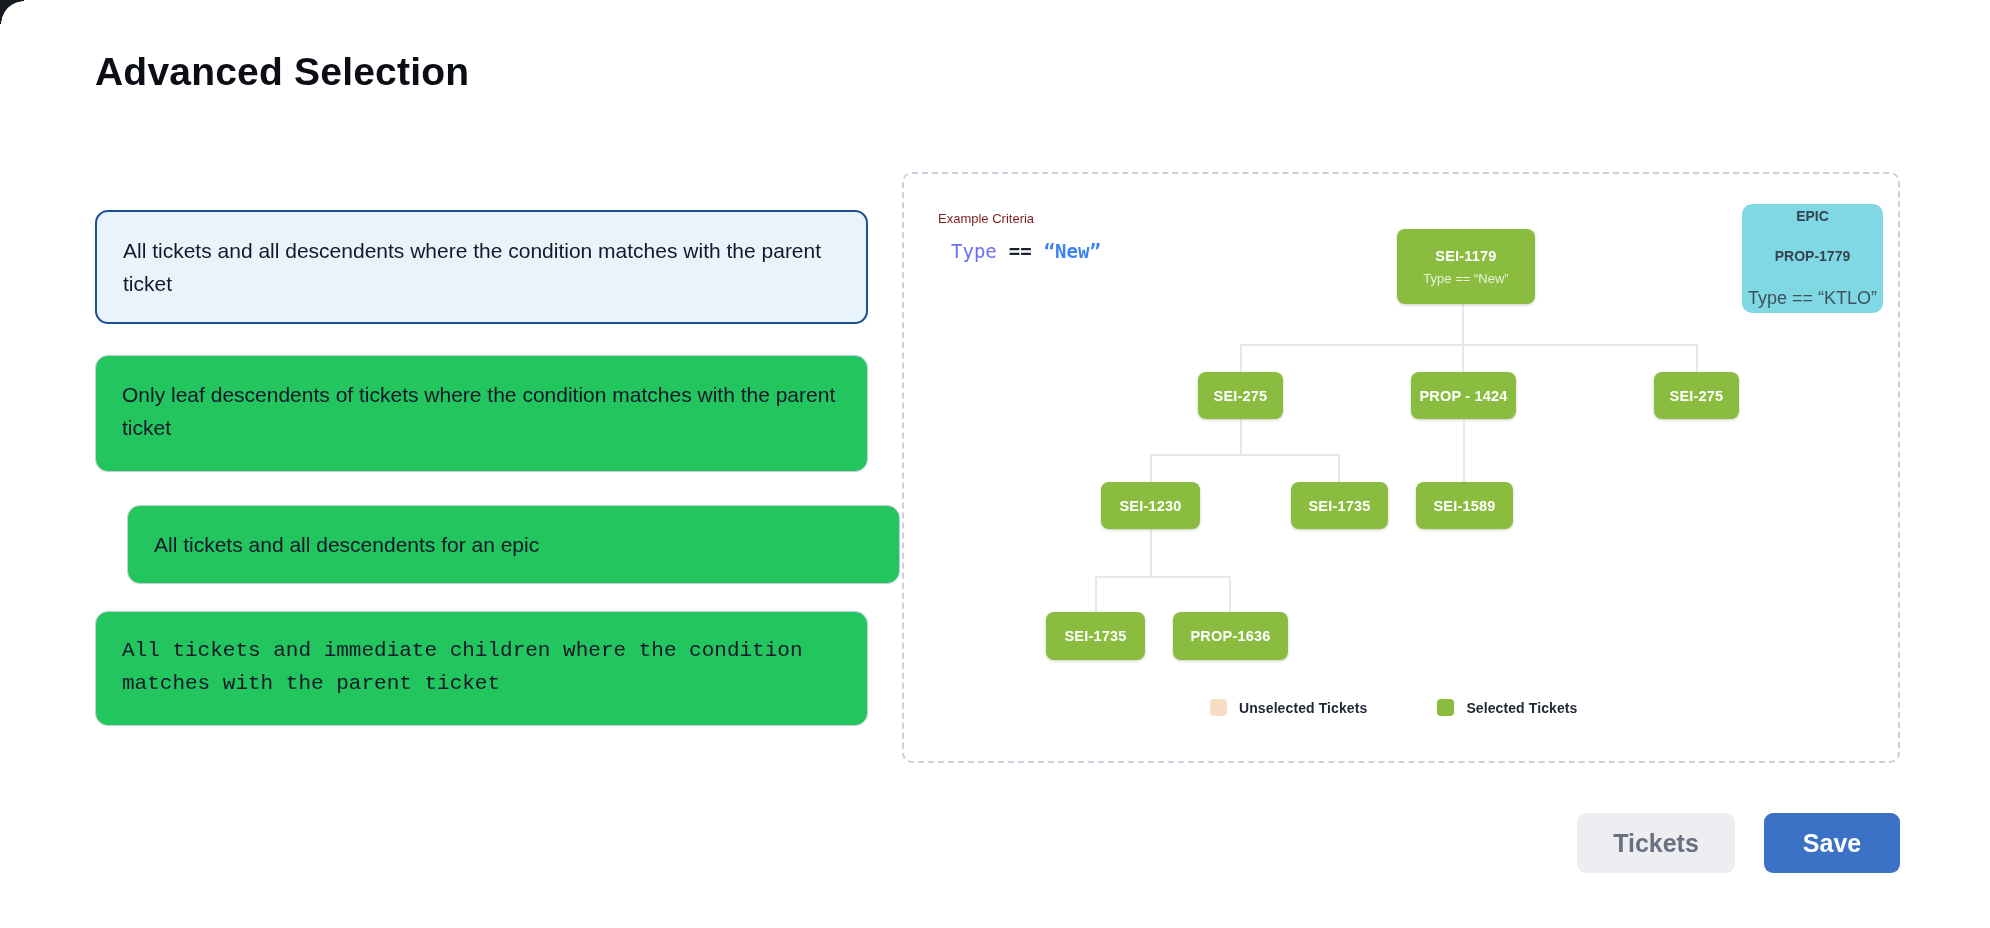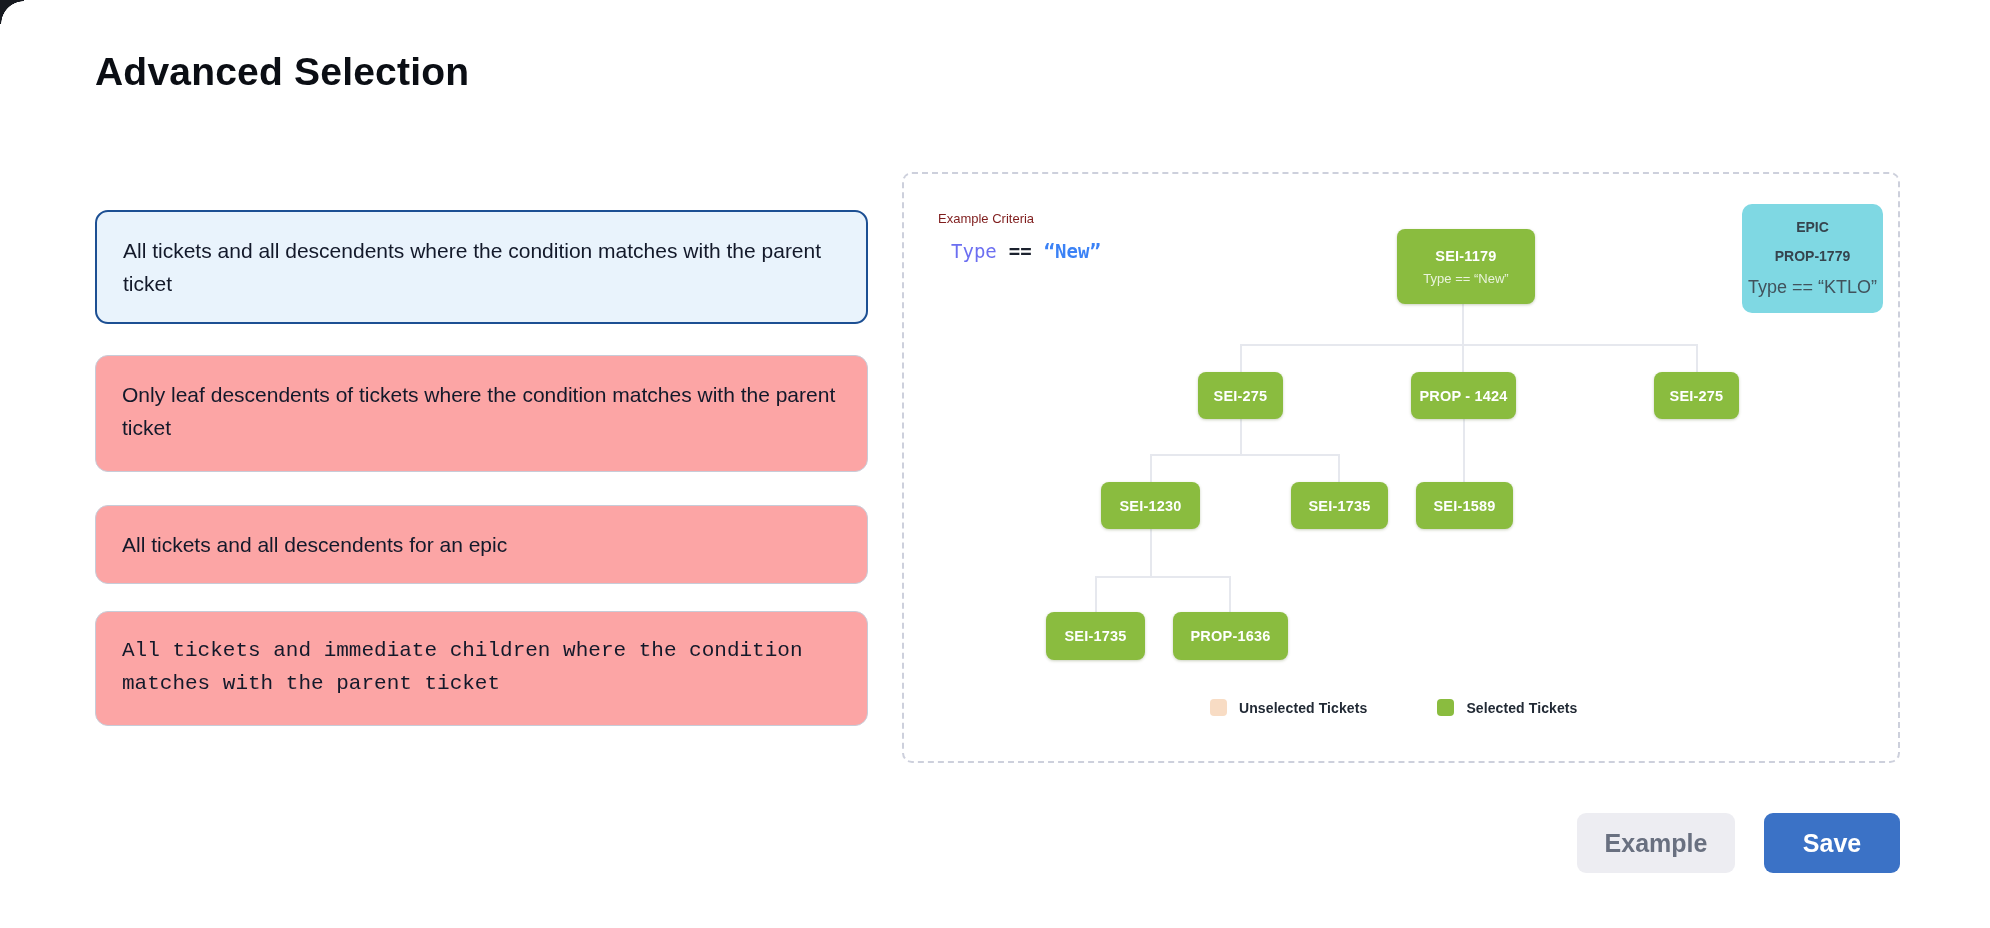--- a/index.html
+++ b/index.html
@@ -16,31 +16,31 @@
     background: radial-gradient(circle at 24px 24px, rgba(0,0,0,0) 0 22.5px, #171a20 23px);
   }
   .page-title {
     position: absolute; left: 95px; top: 50px;
     font-size: 39px; font-weight: 700; color: #0b0e14; letter-spacing: 0.2px;
   }
 
   
   .card {
     position: absolute; left: 95px; width: 773px;
-    background: #fca5a5; border: 1.5px solid #c7ccd8; border-radius: 13px;
+    background: #22c55e; border: 1.5px solid #c7ccd8; border-radius: 13px;
     padding: 22px 26px; font-size: 21px; font-weight: 500;
     color: #13192a; line-height: 33px;
     cursor: pointer;
   }
   .card.selected {
     border: 2px solid #1c4f93; background: #e9f3fc;
   }
   .card1 { top: 210px; min-height: 113px; }
   .card2 { top: 355px; min-height: 117px; }
-  .card3 { top: 505px; min-height: 77px; }
+  .card3 { top: 505px; min-height: 77px; margin-left: 32px; }
   .card4 { top: 611px; min-height: 115px; font-family: Liberation Mono, monospace; }
 
   
   .panel {
     position: absolute; left: 902px; top: 172px; width: 998px; height: 591px;
     border: 2px dashed #cdd0dc; border-radius: 10px; background: #ffffff;
   }
   .ex-label {
     position: absolute; left: 34px; top: 37px;
     font-size: 13px; font-weight: 500; color: #7f1d1d;
@@ -51,21 +51,21 @@
     font-size: 19px;
   }
   .criteria .field { color: #6c6ff1; font-weight: 500; margin-right: 12px; margin-left: 13px; }
   .criteria .op    { color: #1b212e; font-weight: 700; margin-right: 12px; }
   .criteria .val   { color: #3b82f6; font-weight: 700; }
 
   .epic-card {
     position: absolute; right: 15px; top: 30px; width: 141px; height: 109px;
     background: #7fd8e3; border-radius: 10px;
     display: flex; flex-direction: column; align-items: center; justify-content: center;
-    gap: 13px; color: #35444e; text-align: center;
+    gap: 24px; color: #35444e; text-align: center;
   }
   .epic-l1, .epic-l2 { font-size: 14px; font-weight: 700; }
   .epic-l3 { font-size: 18px; font-weight: 400; color: #41525c; }
 
   
   .line { position: absolute; background: #e6e8ee; }
   .line.v { width: 2px; }
   .line.h { height: 2px; }
 
   
@@ -180,15 +180,15 @@
         <span class="swatch" style="background: rgb(248, 220, 196);"></span>
         <span class="legend-label">Unselected Tickets</span>
       </div>
       <div class="legend-item">
         <span class="swatch" style="background: rgb(138, 188, 63);"></span>
         <span class="legend-label">Selected Tickets</span>
       </div>
     </div>
   </div>
 
-  <button class="btn btn-cancel">Example</button>
+  <button class="btn btn-cancel">Tickets</button>
   <button class="btn btn-save">Save</button>
 </div>
 
 </body></html>

